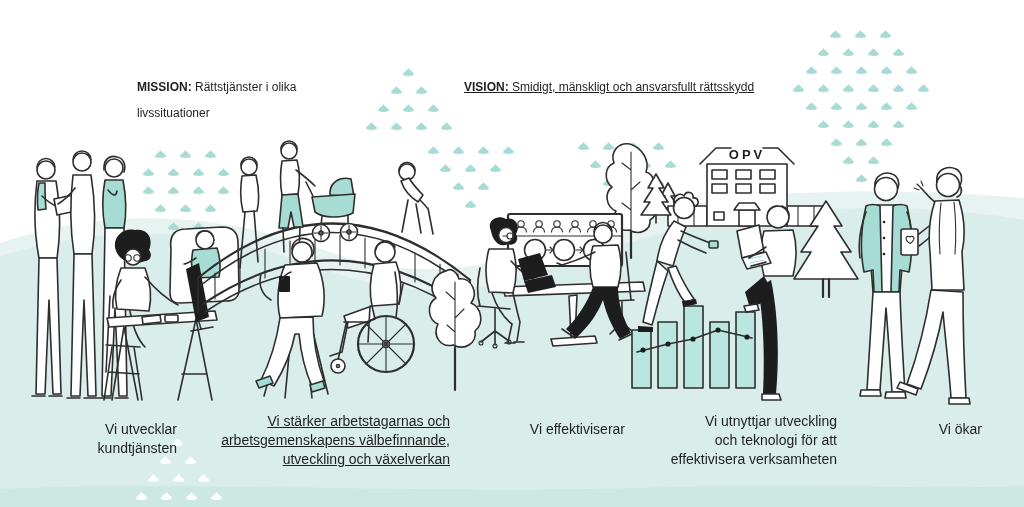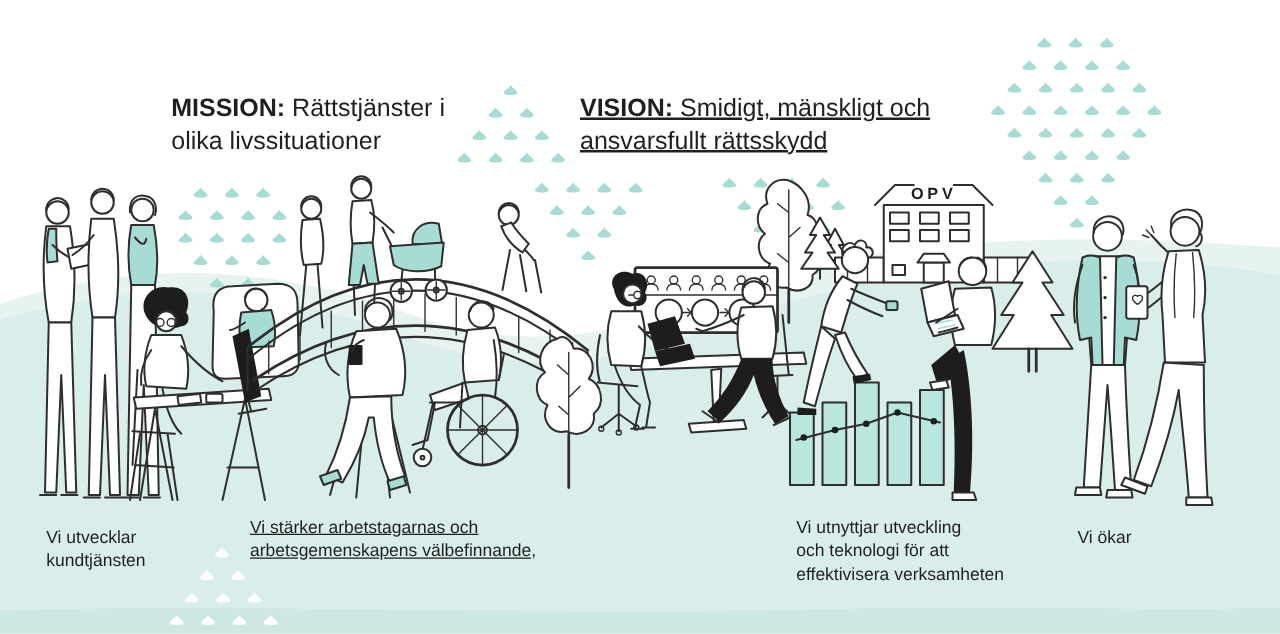--- a/index.html
+++ b/index.html
@@ -18,27 +18,27 @@
   .ts{stroke:var(--accent-teal,#a6dcd4);fill:none;stroke-width:1.2;}
   .wave1{fill:var(--background-wave-light,#e7f3f0);}
   .wave2{fill:var(--background-wave,#d9edea);}
   .wave3{fill:var(--background-wave-dark,#cde7e2);}
   .drops-teal{fill:var(--accent-teal,#a6dcd4);}
   .drops-white{fill:#fff;}
   .sign{font-family:"Liberation Sans",sans-serif;font-size:13px;font-weight:600;
         letter-spacing:3px;fill:var(--dark,#1d1d1d);}
 
   
-  .heading{position:absolute;font-size:20px;line-height:26px;color:var(--text,#1f1f1f);}
+  .heading{position:absolute;font-size:12px;line-height:26px;color:var(--text,#1f1f1f);}
   .heading .lbl{font-weight:700;}
   .mission{left:137px;top:74px;width:235px;}
   .vision{left:464px;top:74px;width:310px;text-decoration:underline;}
 
   
-  .caption{position:absolute;font-size:14px;line-height:19px;color:var(--text,#1f1f1f);text-align:left;}
+  .caption{position:absolute;font-size:14px;line-height:19px;color:var(--text,#1f1f1f);text-align:right;}
   .c1{left:37px;top:420px;width:140px;}
   .c2{left:200px;top:412px;width:250px;text-decoration:underline;}
   .c3{left:465px;top:420px;width:160px;}
   .c4{left:637px;top:412px;width:200px;}
   .c5{left:862px;top:420px;width:120px;}
 </style>
 </head>
 <body>
 
 <div class="canvas">
@@ -450,22 +450,24 @@
     <span>Smidigt, mänskligt och ansvarsfullt rättsskydd</span>
   </div>
 
   <div class="caption c1">
     <div>Vi utvecklar</div>
     <div>kundtjänsten</div>
   </div>
   <div class="caption c2">
     <div>Vi stärker arbetstagarnas och</div>
     <div>arbetsgemenskapens välbefinnande,</div>
+    <div>utveckling och växelverkan</div>
   </div>
   <div class="caption c3">
+    <div>Vi effektiviserar</div>
   </div>
   <div class="caption c4">
     <div>Vi utnyttjar utveckling</div>
     <div>och teknologi för att</div>
     <div>effektivisera verksamheten</div>
   </div>
   <div class="caption c5">
     <div>Vi ökar</div>
   </div>
 </div>

